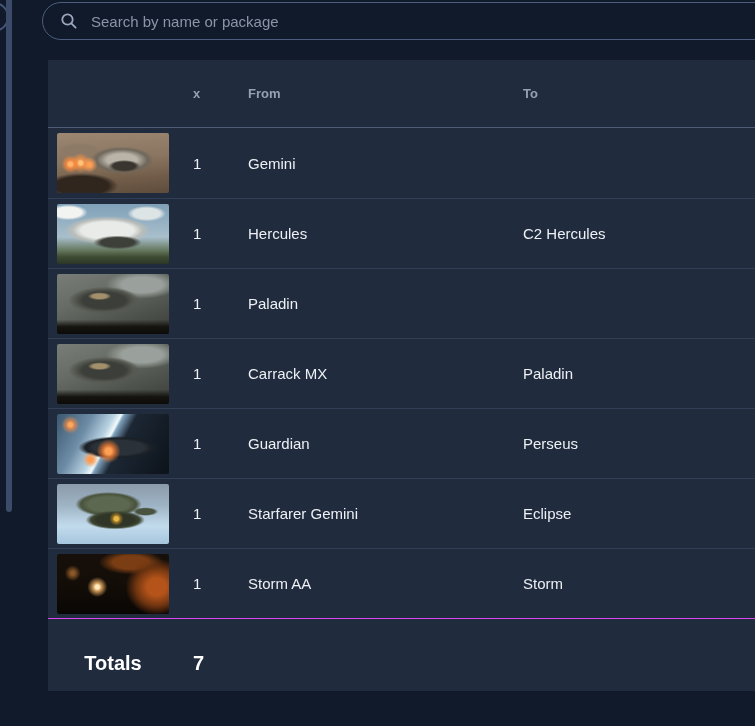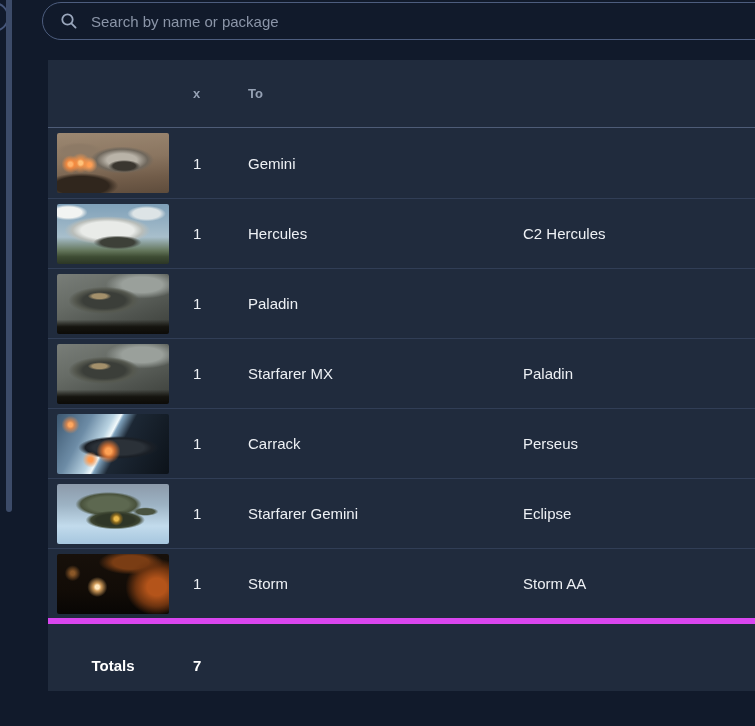--- a/index.html
+++ b/index.html
@@ -49,22 +49,22 @@
   .cell-thumb{padding-left:9px;}
   .row{
     height:70px;color:#edf0f4;font-size:15px;
   }
   .row + .row{border-top:1px solid #313e56;}
   .thumb{
     width:112px;height:60px;border-radius:2px;display:block;
     background-color:#2a3345;
   }
   .totals{
-    height:89px;border-top:6px solid #d946ef;
-    color:#ffffff;font-size:15px;font-weight:700;
+    height:89px;border-top:1px solid #d946ef;
+    color:#ffffff;font-size:20px;font-weight:700;
   }
   .totals .cell-thumb{display:flex;justify-content:center;padding-left:0;}
 
   
   [data-ship="mole"]{
     background:
       radial-gradient(circle at 12% 52%, #ffb36b 0 2px, rgba(255,140,60,.85) 4px, transparent 9px),
       radial-gradient(circle at 21% 50%, #ffc27a 0 2px, rgba(255,150,70,.8) 4px, transparent 10px),
       radial-gradient(circle at 29% 53%, #ff9f55 0 2px, transparent 8px),
       radial-gradient(ellipse 20% 14% at 60% 55%, #3a362f 0 50%, transparent 72%),
@@ -128,20 +128,21 @@
     </svg>
   </span>
   <input class="search-input" type="text" placeholder="Search by name or package" style="">
 </div>
 
 <div class="panel">
 
   <div class="grid-row thead">
     <div class="cell cell-thumb"></div>
     <div class="cell">x</div>
+    <div class="cell">From</div>
     <div class="cell">To</div>
   </div>
 
   <div class="grid-row row">
     <div class="cell cell-thumb">
         <span class="thumb" data-ship="mole"></span>
       </div>
     <div class="cell">1</div>
     <div class="cell">Gemini</div>
   </div>
@@ -161,49 +162,49 @@
       </div>
     <div class="cell">1</div>
     <div class="cell">Paladin</div>
   </div>
 
   <div class="grid-row row">
     <div class="cell cell-thumb">
         <span class="thumb" data-ship="paladin"></span>
       </div>
     <div class="cell">1</div>
-    <div class="cell">Starfarer MX</div>
+    <div class="cell">Carrack MX</div>
     <div class="cell">Paladin</div>
   </div>
 
   <div class="grid-row row">
     <div class="cell cell-thumb">
         <span class="thumb" data-ship="perseus"></span>
       </div>
     <div class="cell">1</div>
-    <div class="cell">Carrack</div>
+    <div class="cell">Guardian</div>
     <div class="cell">Perseus</div>
   </div>
 
   <div class="grid-row row">
     <div class="cell cell-thumb">
         <span class="thumb" data-ship="starfarer-gemini"></span>
       </div>
     <div class="cell">1</div>
     <div class="cell">Starfarer Gemini</div>
     <div class="cell">Eclipse</div>
   </div>
 
   <div class="grid-row row">
     <div class="cell cell-thumb">
         <span class="thumb" data-ship="storm-aa"></span>
       </div>
     <div class="cell">1</div>
+    <div class="cell">Storm AA</div>
     <div class="cell">Storm</div>
-    <div class="cell">Storm AA</div>
   </div>
 
   <div class="grid-row totals">
     <div class="cell cell-thumb">Totals</div>
     <div class="cell">7</div>
     <div class="cell"></div>
     <div class="cell"></div>
   </div>
 
 </div>

